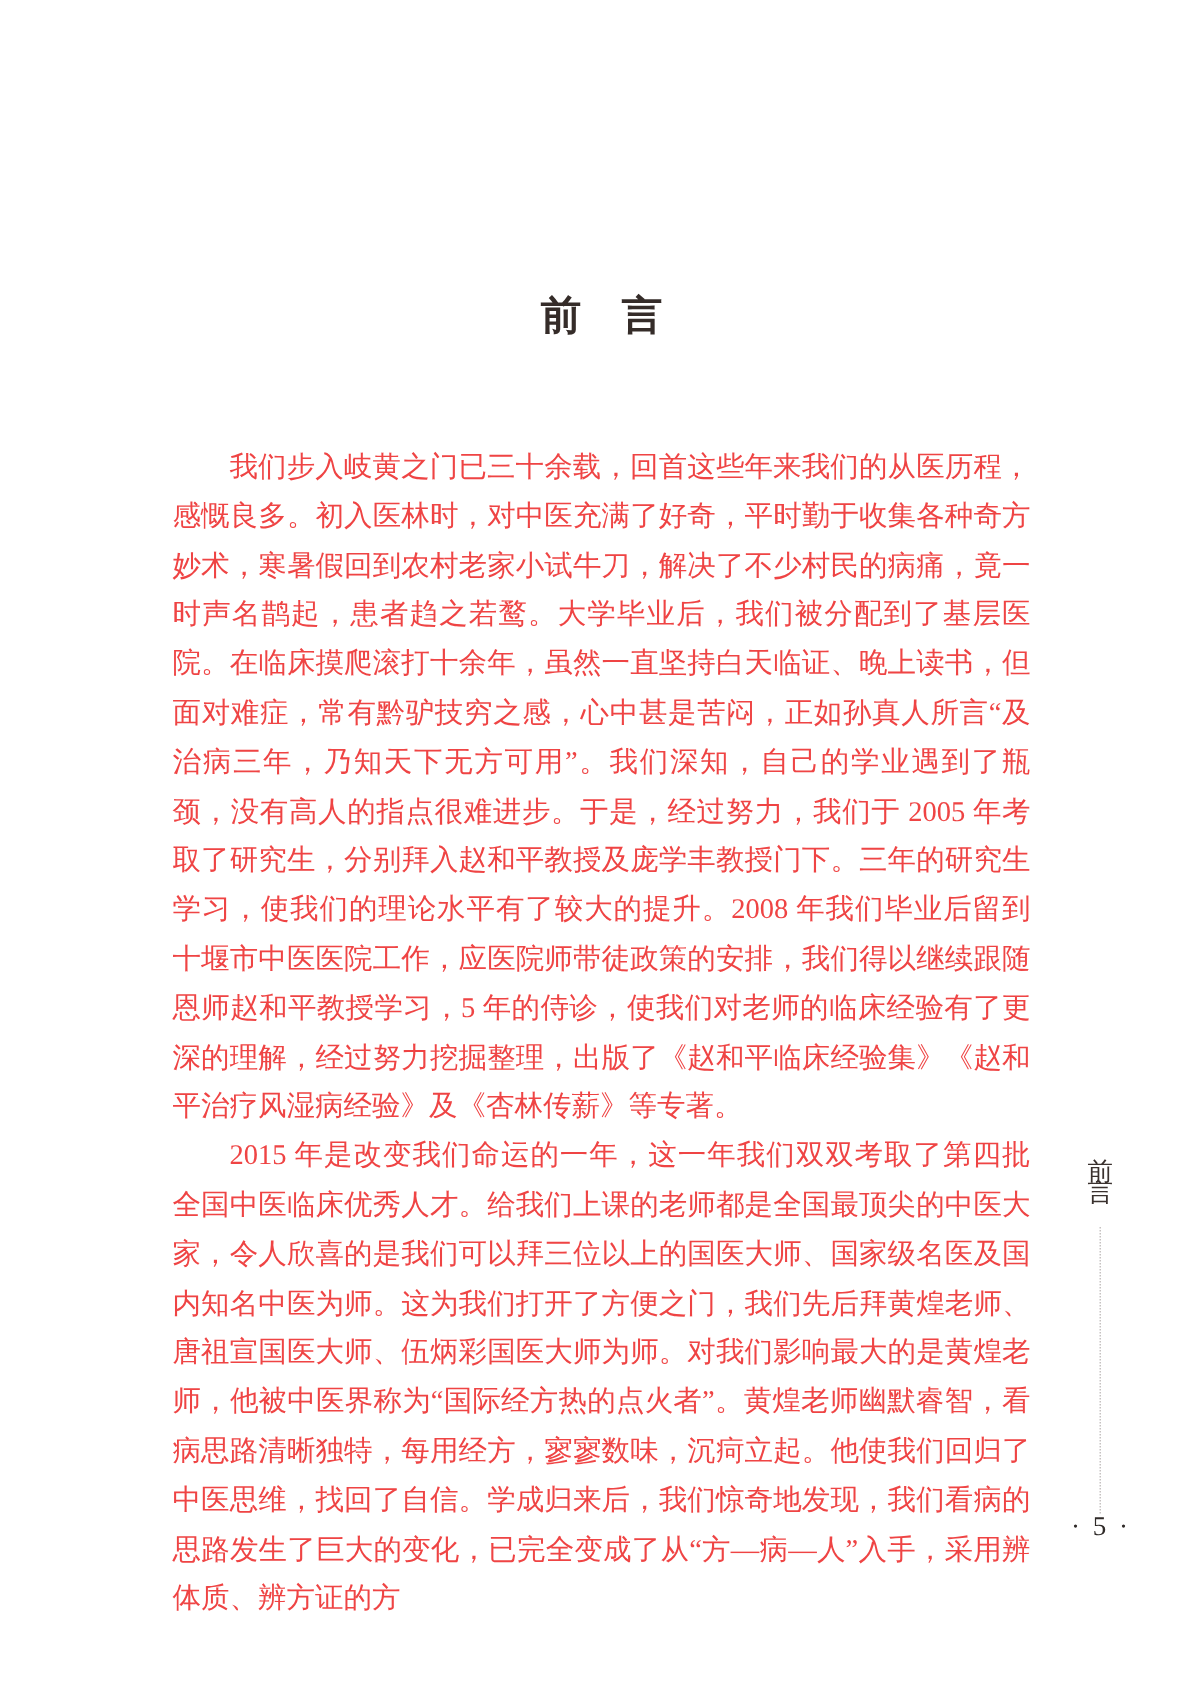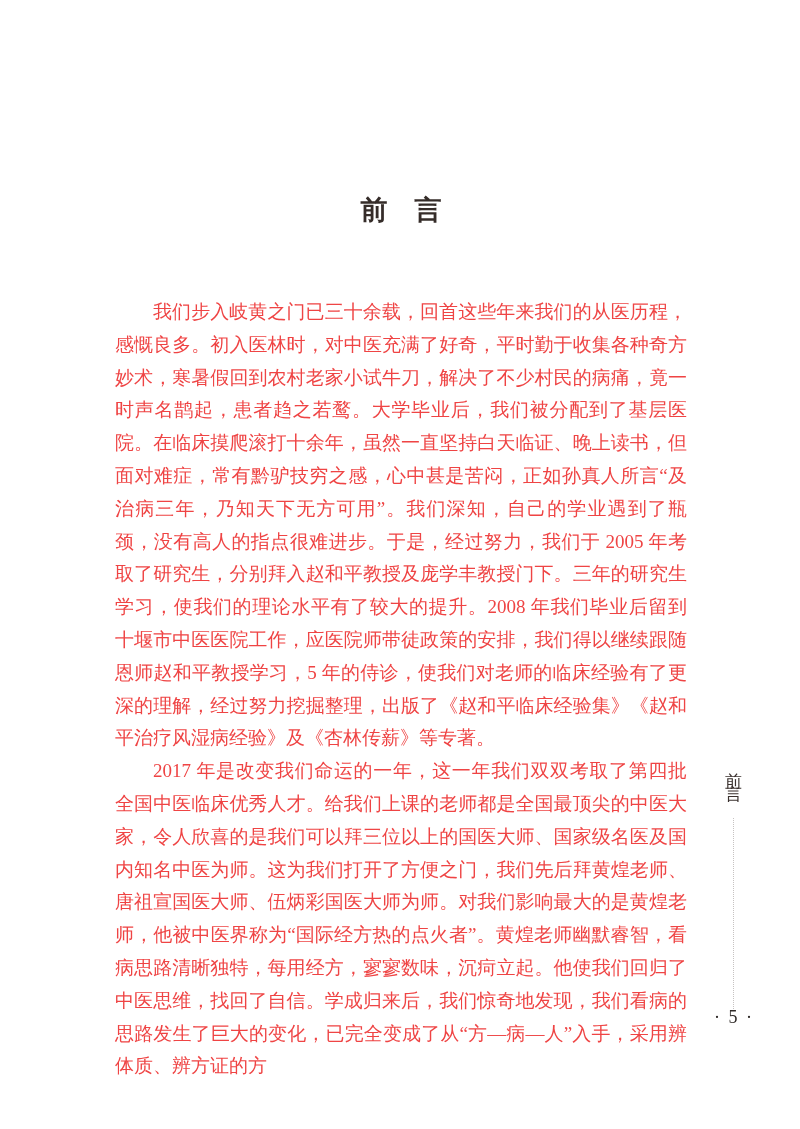--- a/index.html
+++ b/index.html
@@ -72,21 +72,21 @@
 </style>
 </head>
 <body>
 
 <div class="page">
 
   <h1 class="title">前　言</h1>
 
   <div class="body-text">
     <p>我们步入岐黄之门已三十余载，回首这些年来我们的从医历程，感慨良多。初入医林时，对中医充满了好奇，平时勤于收集各种奇方妙术，寒暑假回到农村老家小试牛刀，解决了不少村民的病痛，竟一时声名鹊起，患者趋之若鹜。大学毕业后，我们被分配到了基层医院。在临床摸爬滚打十余年，虽然一直坚持白天临证、晚上读书，但面对难症，常有黔驴技穷之感，心中甚是苦闷，正如孙真人所言“及治病三年，乃知天下无方可用”。我们深知，自己的学业遇到了瓶颈，没有高人的指点很难进步。于是，经过努力，我们于 2005 年考取了研究生，分别拜入赵和平教授及庞学丰教授门下。三年的研究生学习，使我们的理论水平有了较大的提升。2008 年我们毕业后留到十堰市中医医院工作，应医院师带徒政策的安排，我们得以继续跟随恩师赵和平教授学习，5 年的侍诊，使我们对老师的临床经验有了更深的理解，经过努力挖掘整理，出版了《赵和平临床经验集》《赵和平治疗风湿病经验》及《杏林传薪》等专著。</p>
-    <p>2017 年是改变我们命运的一年，这一年我们双双考取了第四批全国中医临床优秀人才。给我们上课的老师都是全国最顶尖的中医大家，令人欣喜的是我们可以拜三位以上的国医大师、国家级名医及国内知名中医为师。这为我们打开了方便之门，我们先后拜黄煌老师、唐祖宣国医大师、伍炳彩国医大师为师。对我们影响最大的是黄煌老师，他被中医界称为“国际经方热的点火者”。黄煌老师幽默睿智，看病思路清晰独特，每用经方，寥寥数味，沉疴立起。他使我们回归了中医思维，找回了自信。学成归来后，我们惊奇地发现，我们看病的思路发生了巨大的变化，已完全变成了从“方—病—人”入手，采用辨体质、辨方证的方</p>
+    <p>2015 年是改变我们命运的一年，这一年我们双双考取了第四批全国中医临床优秀人才。给我们上课的老师都是全国最顶尖的中医大家，令人欣喜的是我们可以拜三位以上的国医大师、国家级名医及国内知名中医为师。这为我们打开了方便之门，我们先后拜黄煌老师、唐祖宣国医大师、伍炳彩国医大师为师。对我们影响最大的是黄煌老师，他被中医界称为“国际经方热的点火者”。黄煌老师幽默睿智，看病思路清晰独特，每用经方，寥寥数味，沉疴立起。他使我们回归了中医思维，找回了自信。学成归来后，我们惊奇地发现，我们看病的思路发生了巨大的变化，已完全变成了从“方—病—人”入手，采用辨体质、辨方证的方</p>
   </div>
 
   <div class="margin-label">前言</div>
 
   <div class="margin-divider"></div>
 
   <div class="page-number">· 5 ·</div>
 
 </div>
 

